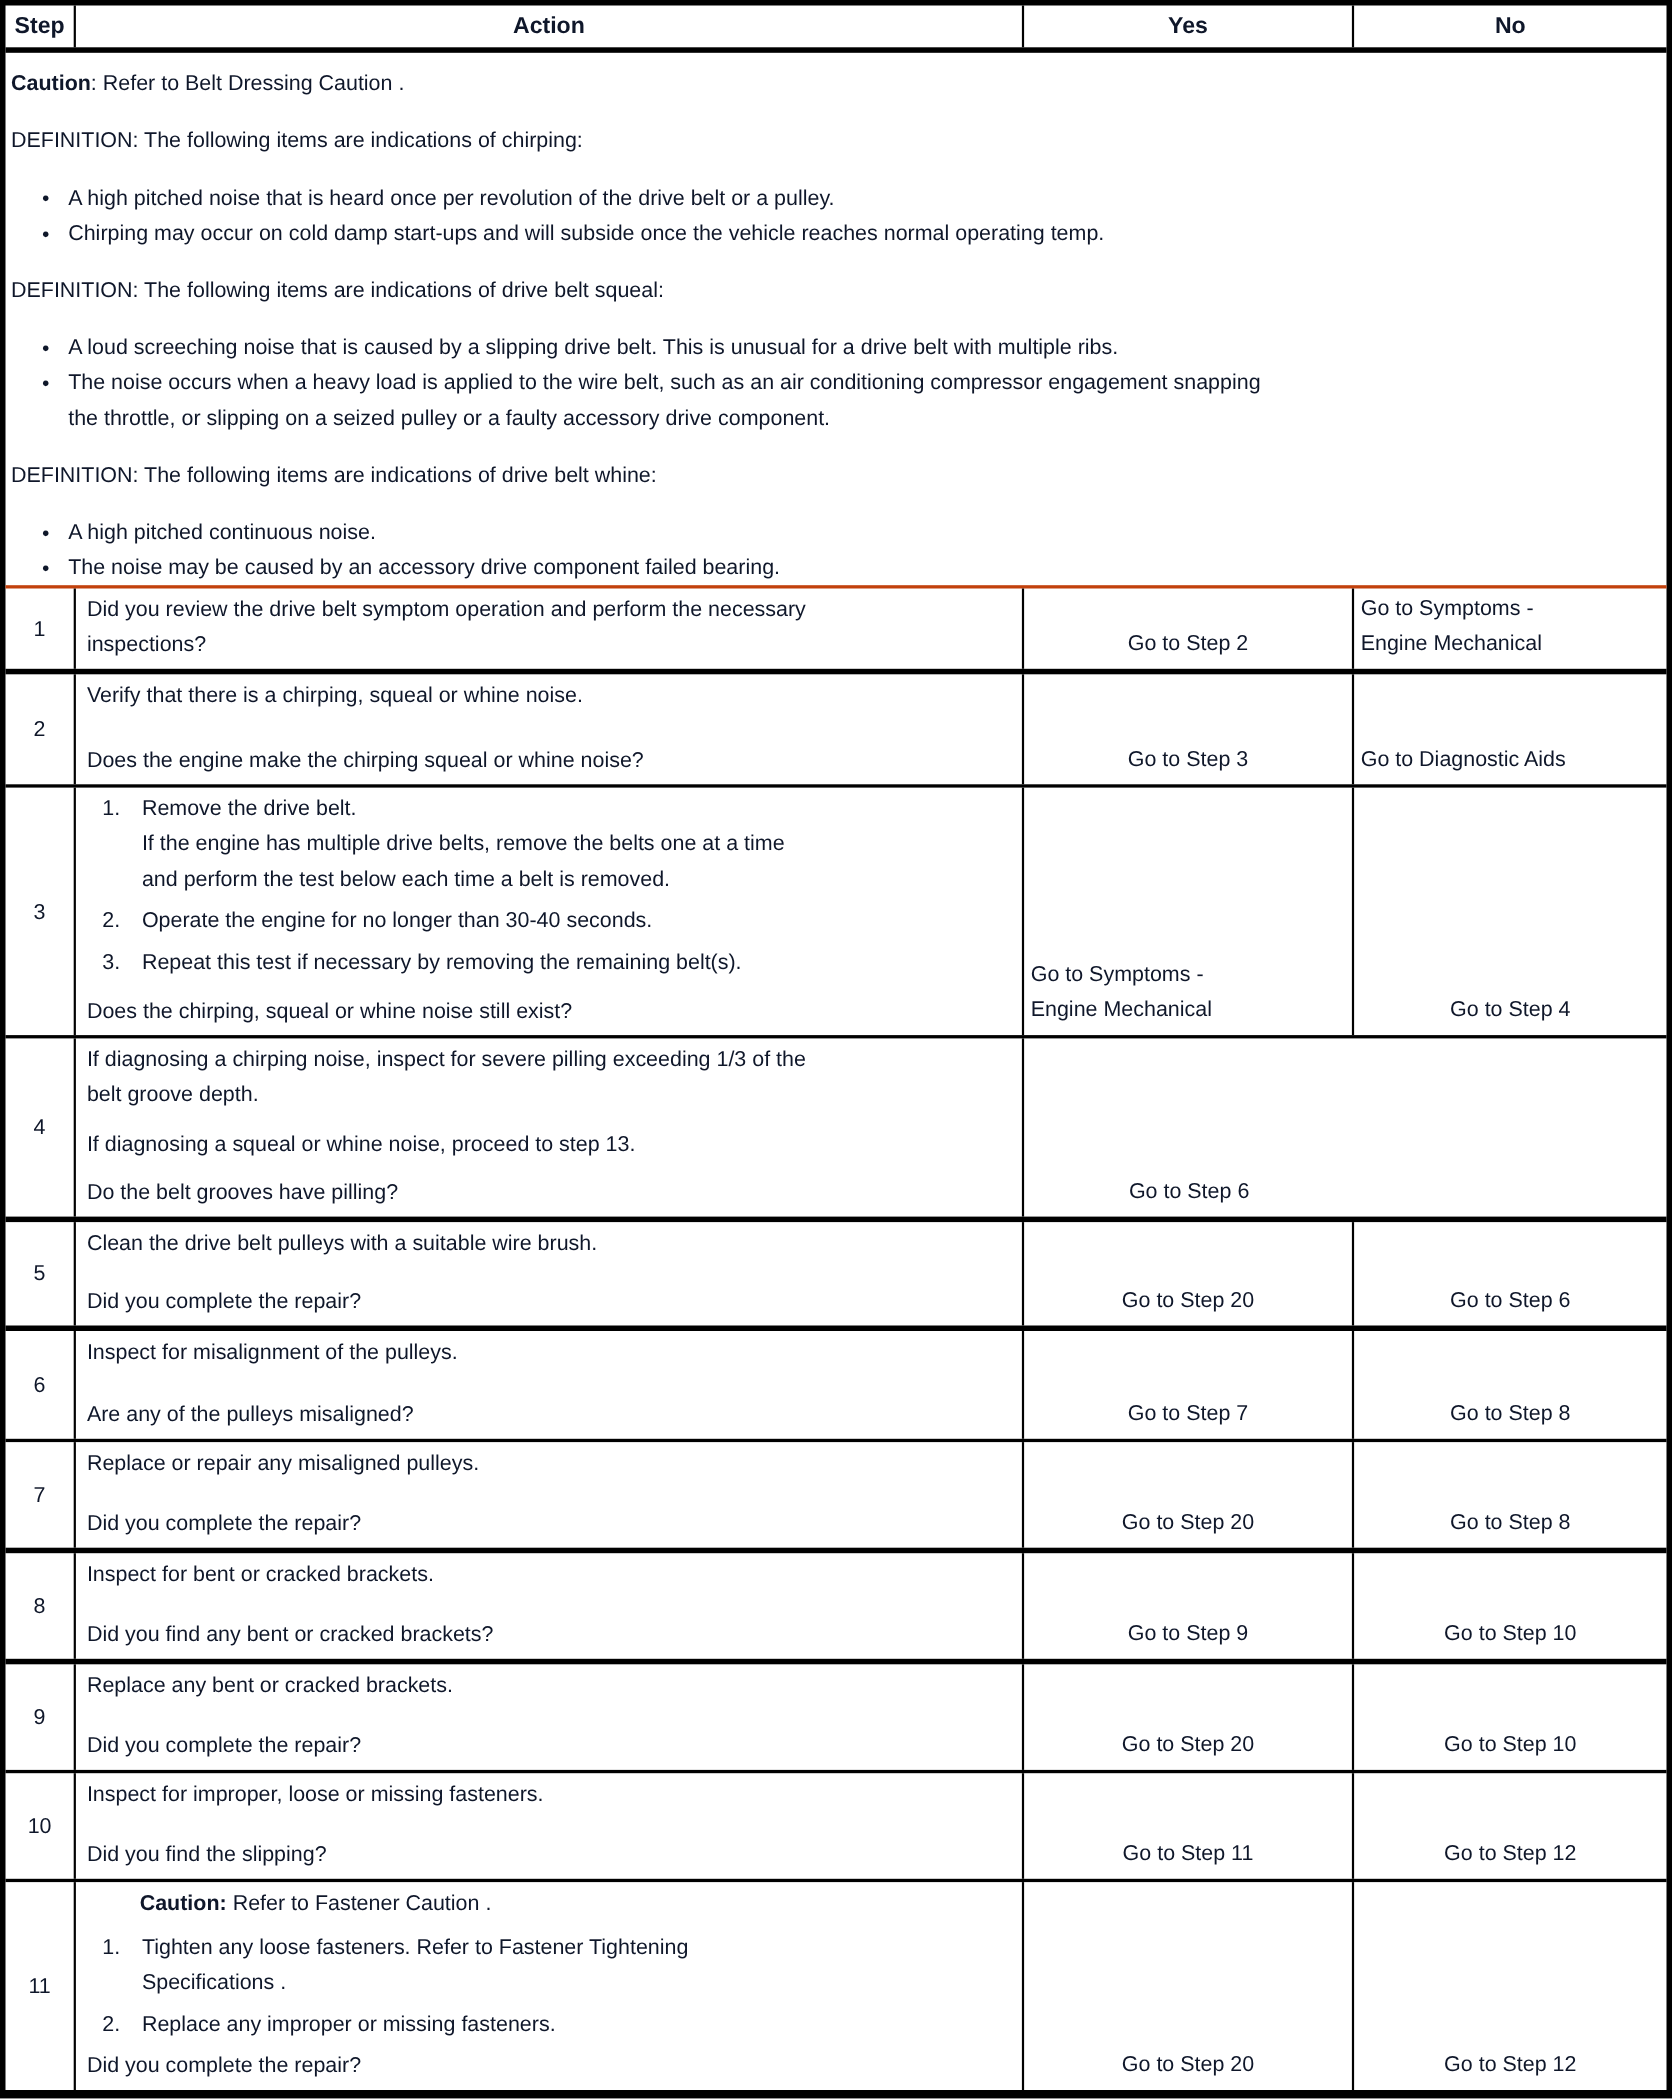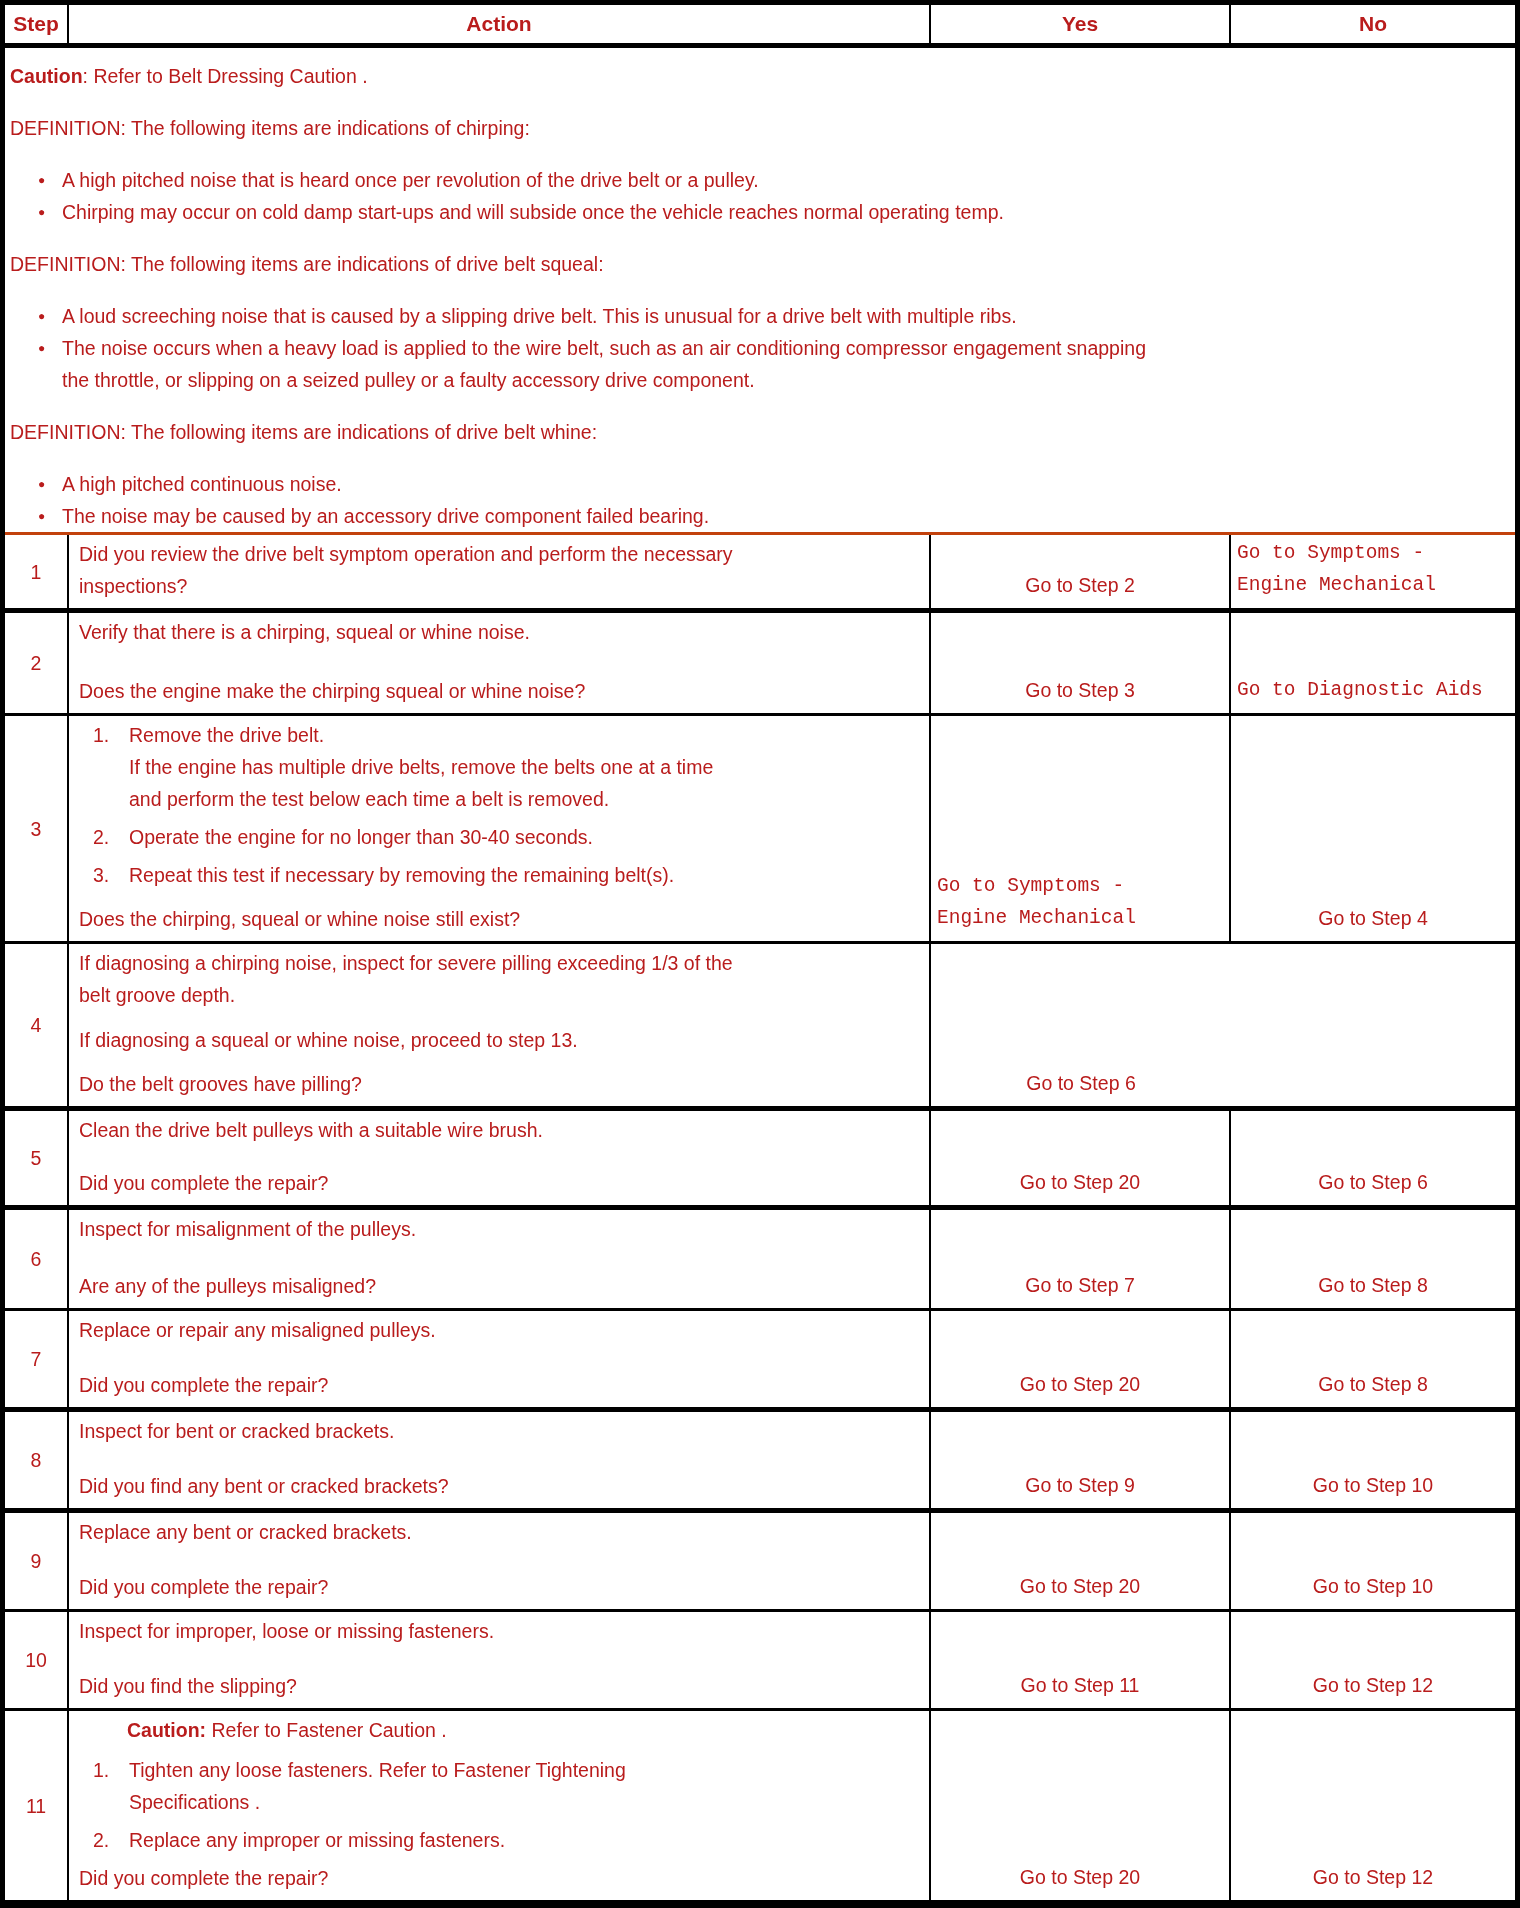--- a/index.html
+++ b/index.html
@@ -1,17 +1,17 @@
 <!DOCTYPE html>
 <html><head>
 <meta charset="utf-8">
 <style>
   html,body{margin:0;padding:0;background:#ffffff;}
   .page{
-    width:1520px;height:1908px;background:#ffffff;color:#b91c1c;
+    width:1520px;height:1908px;background:#ffffff;color:#0f172a;
     font-family:"Liberation Sans", sans-serif;font-size:19.5px;line-height:32px;
     box-sizing:border-box;overflow:hidden;
   }
   .tbl{
     width:1520px;height:1908px;box-sizing:border-box;
     border:5px solid #000;border-bottom-width:8px;
     display:flex;flex-direction:column;
   }
   .row{
     display:grid;grid-template-columns:64px 1fr 300px 284px;
@@ -24,21 +24,21 @@
     font-weight:bold;font-size:21px;display:flex;align-items:center;justify-content:center;
     border-right:2px solid #000;padding:2px 0;
   }
   .th:last-child{border-right:none;}
   .cell{border-right:2px solid #000;min-width:0;box-sizing:border-box;}
   .cell.last{border-right:none;}
   .c-step{display:flex;align-items:center;justify-content:center;}
   .c-action{padding:3px 10px 6px;display:flex;flex-direction:column;justify-content:space-between;}
   .c-ref{padding:2px 6px 7px;display:flex;flex-direction:column;justify-content:flex-end;}
   .ref-center{align-items:center;text-align:center;}
-  .ref-left{align-items:flex-start;text-align:left;font-family:Liberation Mono, monospace;}
+  .ref-left{align-items:flex-start;text-align:left;}
   .pre{white-space:pre-line;}
   
   .intro{flex:1 1 auto;border-bottom:3px solid #c2410c;padding:12px 10px 4px 5px;overflow:hidden;}
   .ipara{margin:0 0 20px 0;}
   .blist{margin:0 0 20px 0;}
   .blist.lastlist{margin-bottom:0;}
   .bullet-row{display:flex;padding-left:28px;}
   .bullet{flex:0 0 24px;width:24px;font-size:12px;line-height:32px;}
   .btext{flex:1 1 auto;}
   

